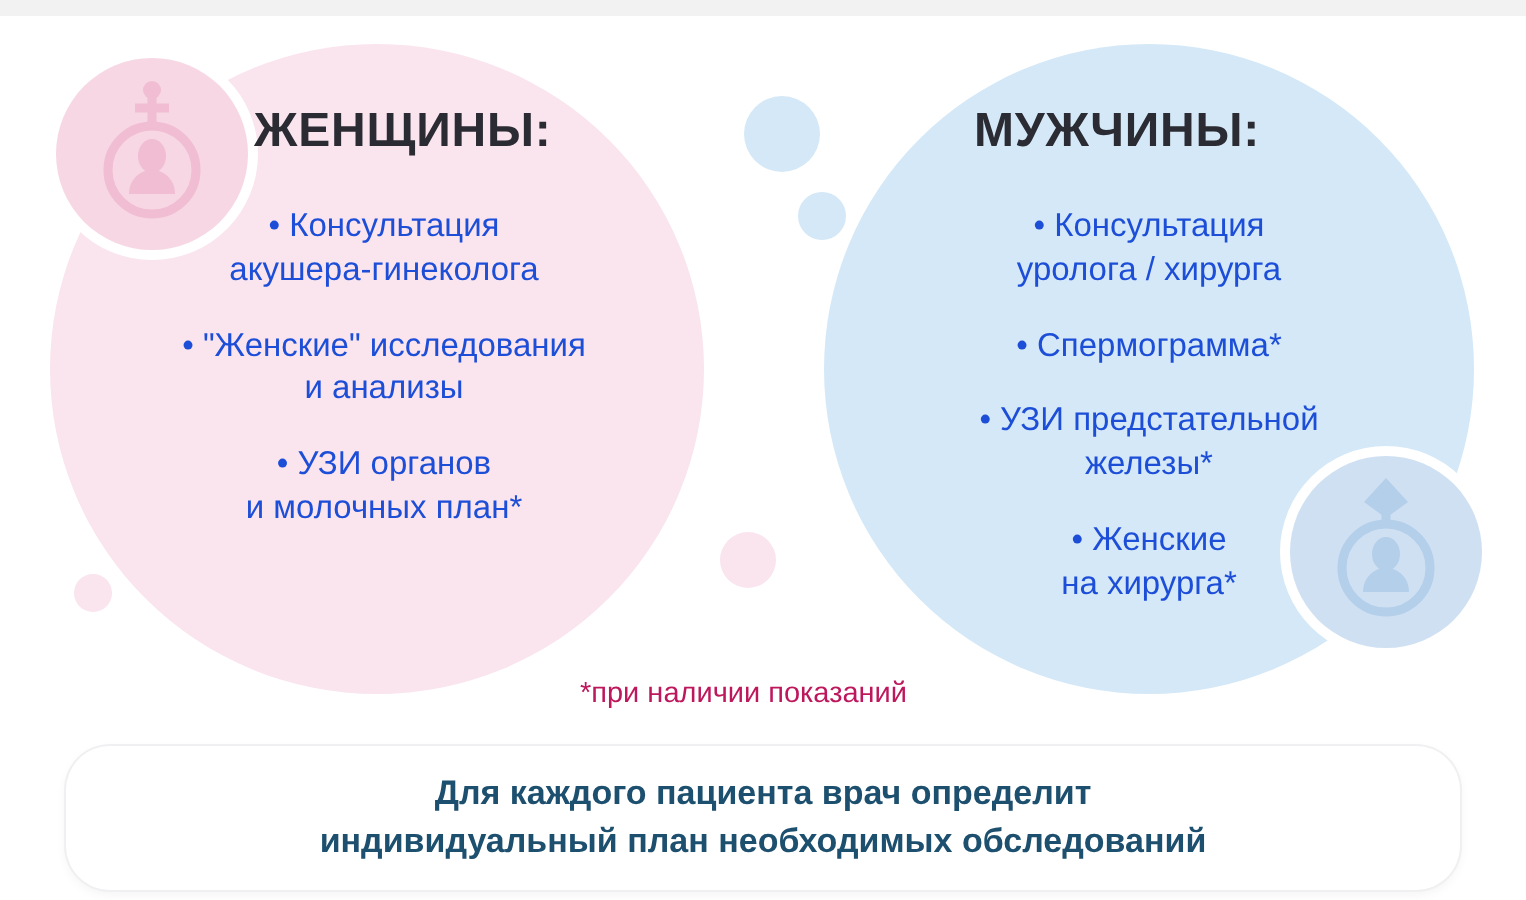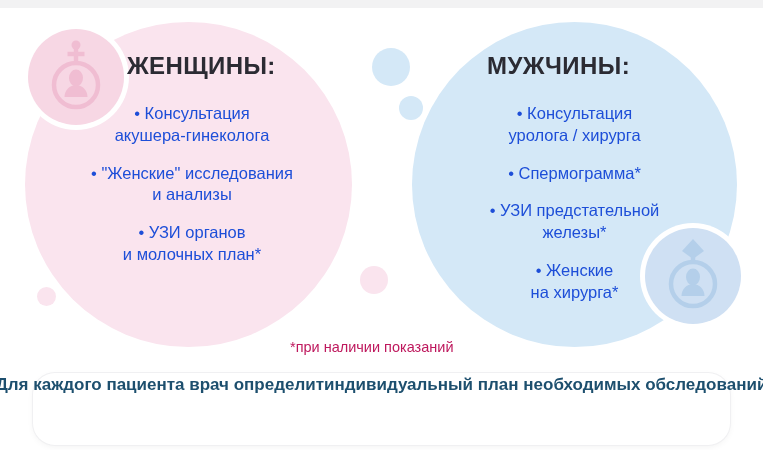--- a/index.html
+++ b/index.html
@@ -99,22 +99,22 @@
   }
 
   
   .bottom-card {
     position:absolute;
     left:33px; top:373px;
     width:697px; height:72px;
     background:#ffffff;
     border-radius:22px;
     box-shadow:0 0 0 1px #f0f0f2, 0 2px 6px rgba(0,0,0,0.05);
-    display:flex; flex-direction:row;
-    justify-content:center;
+    display:flex; flex-direction:column;
+    align-items:center; justify-content:center;
   }
   .bottom-card .bline {
     display:block;
     font-size:17px;
     font-weight:bold;
     color:#1d4f6e;
     line-height:1.42;
     white-space:nowrap;
   }
 </style>

